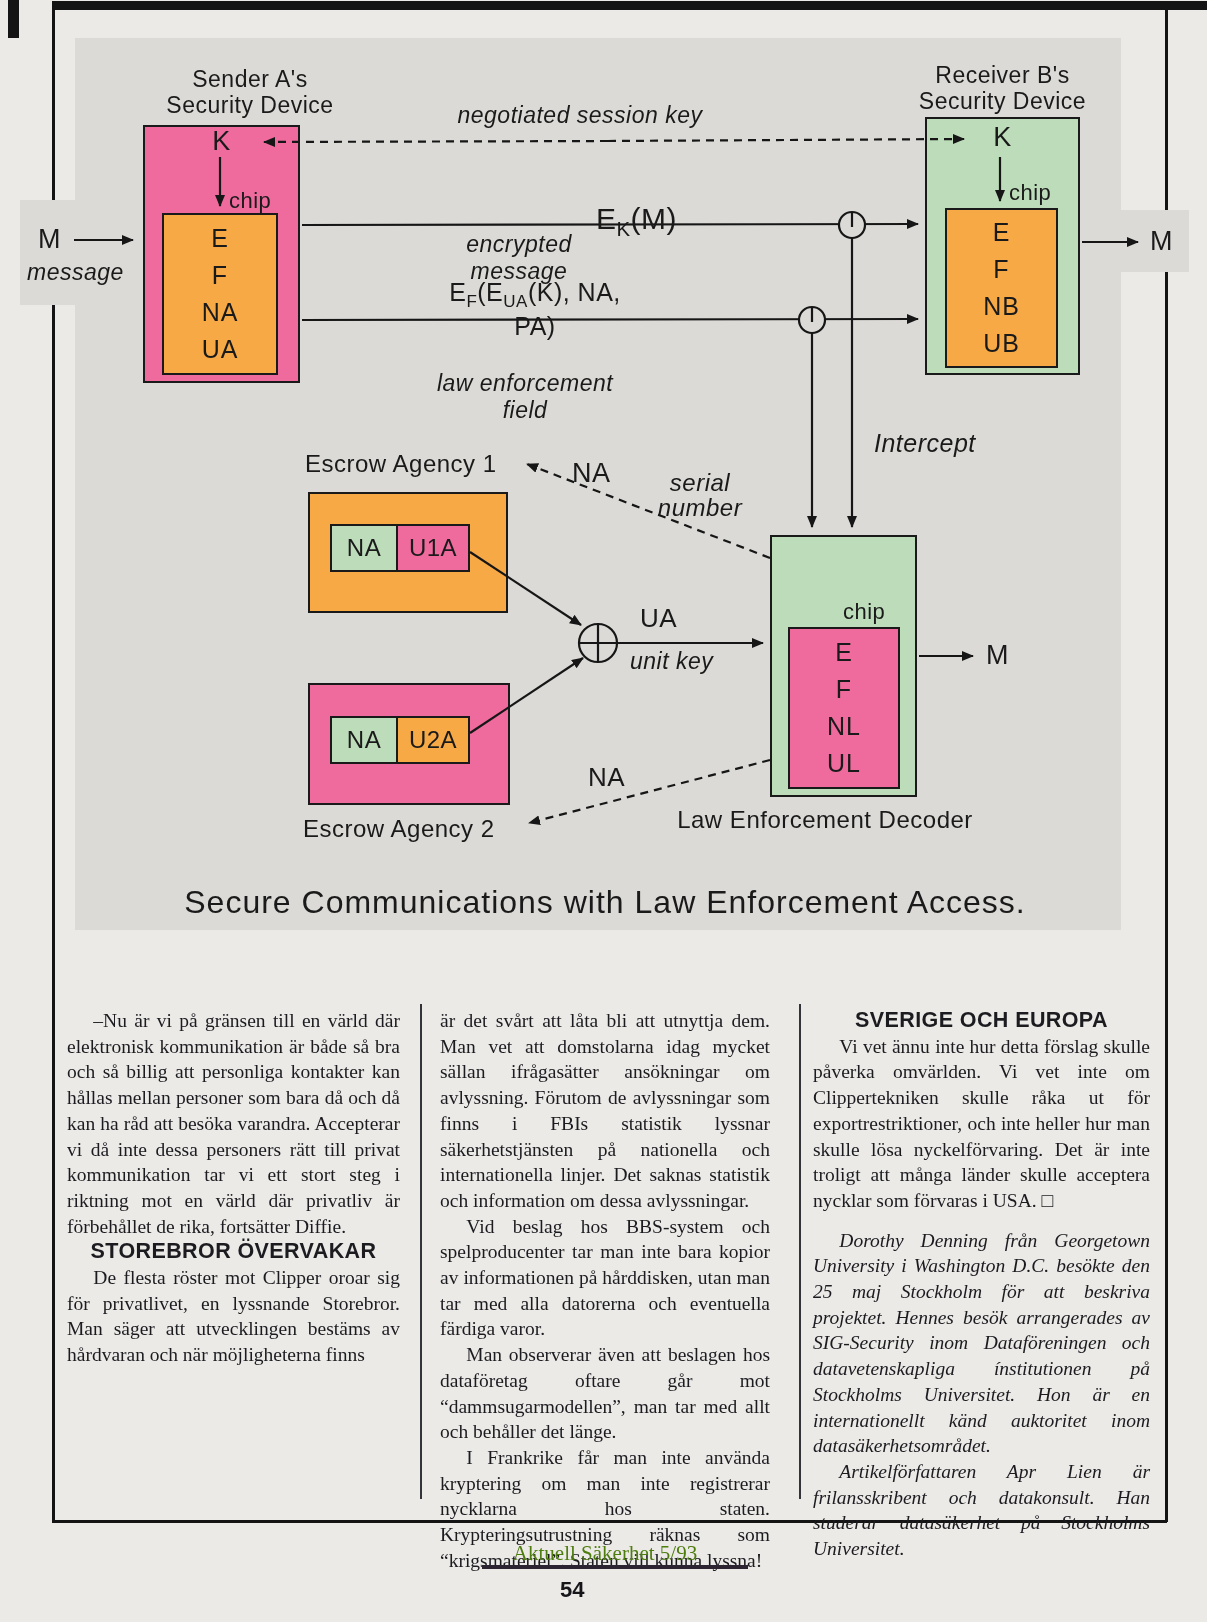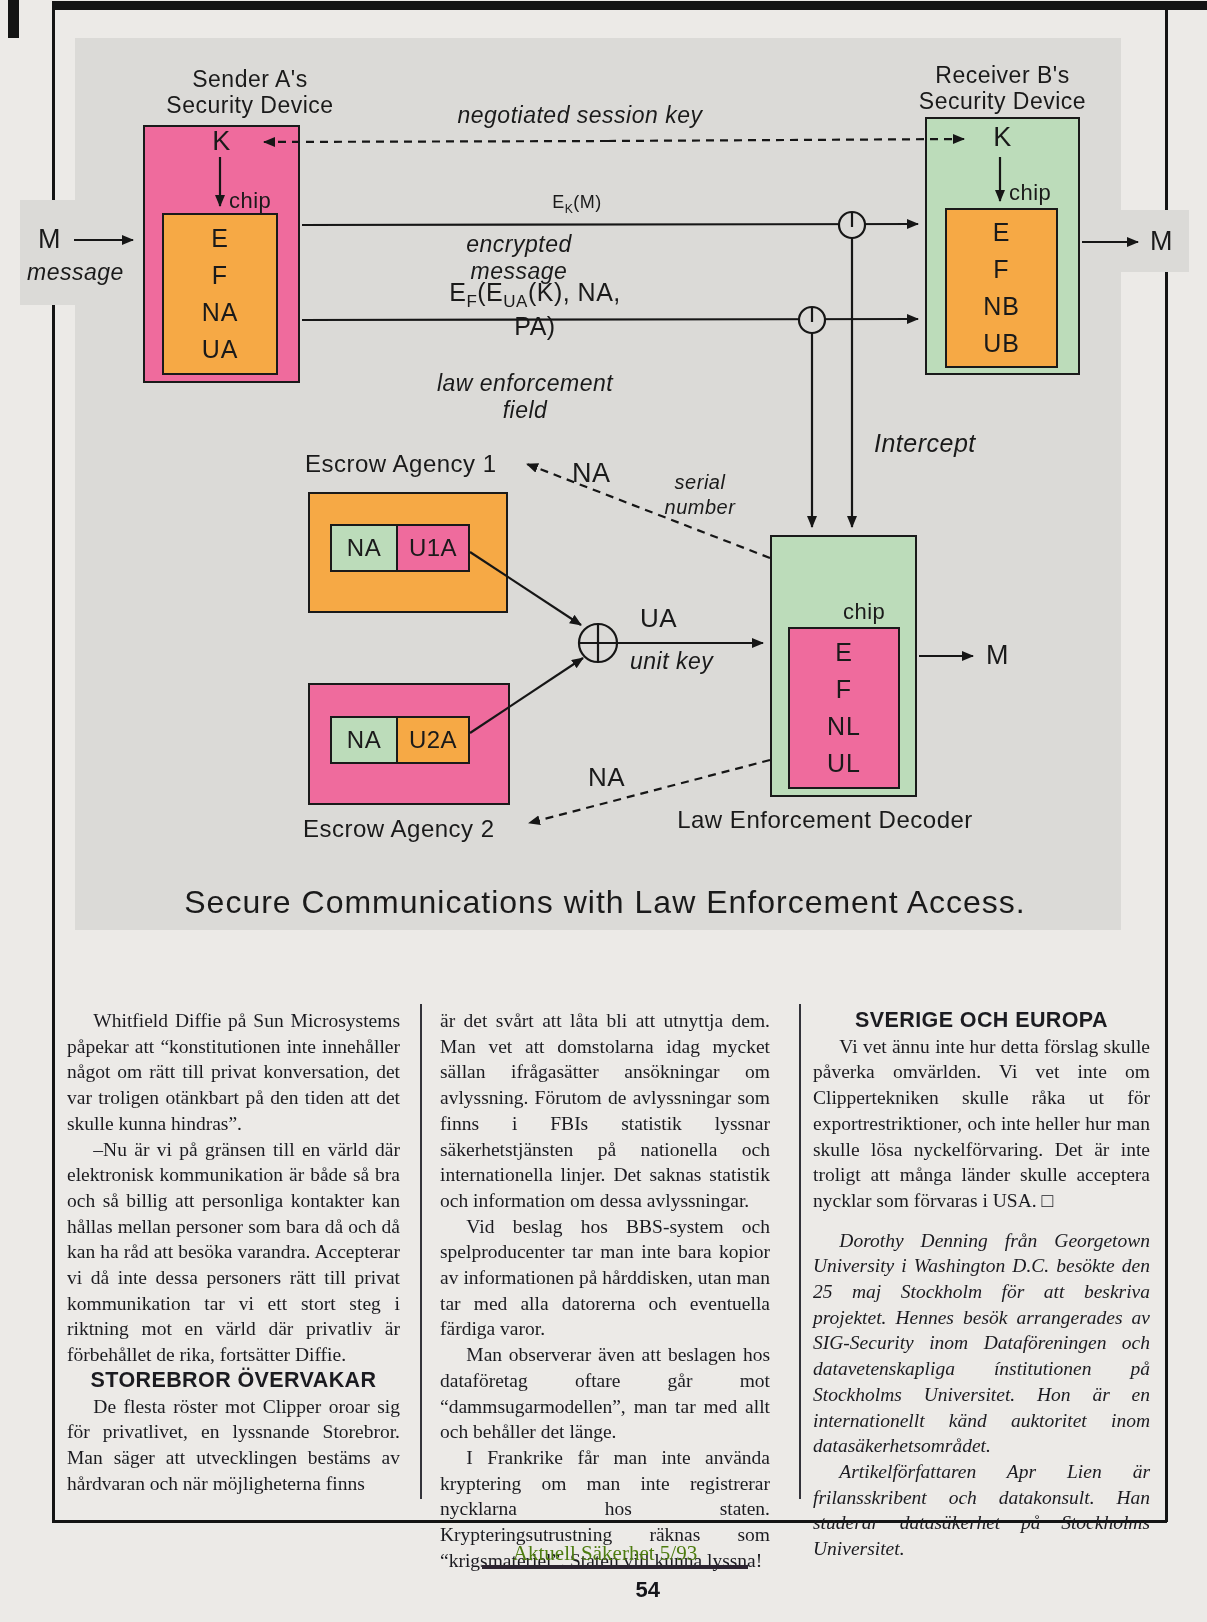--- a/index.html
+++ b/index.html
@@ -140,56 +140,55 @@
 </div>
 <div class="dl ctr" style="left:925px;top:122px;width:155px;font-size:27px;">K</div>
 <div class="dl" style="left:1009px;top:180px;font-size:22px;">chip</div>
 
 <div class="dl" style="left:38px;top:224px;font-size:27px;">M</div>
 <div class="dl it" style="left:27px;top:259px;font-size:23px;">message</div>
 <div class="dl" style="left:1150px;top:226px;font-size:27px;">M</div>
 
 <div class="dl it ctr" style="left:440px;top:102px;width:280px;font-size:23px;">negotiated session key</div>
 
-<div class="dl ctr" style="left:477px;top:192px;width:200px;font-size:18px;">
+<div class="dl ctr" style="left:477px;top:202px;width:200px;font-size:30px;text-align:right;">
   <span>E</span><sub>K</sub><span>(M)</span>
 </div>
 <div class="dl it ctr" style="left:424px;top:231px;width:190px;font-size:23px;">encrypted message</div>
 
 <div class="dl ctr" style="left:425px;top:278px;width:220px;font-size:25px;">
   <span>E</span><sub>F</sub><span>(E</span><sub>UA</sub><span>(K), NA, PA)</span>
 </div>
 <div class="dl it ctr" style="left:420px;top:327px;width:210px;font-size:23px;margin-top:43px;">law enforcement field</div>
 
 <div class="dl it" style="left:874px;top:429px;font-size:25px;">Intercept</div>
 
 <div class="dl" style="left:305px;top:450px;font-size:24px;">Escrow Agency 1</div>
 <div class="dl" style="left:572px;top:458px;font-size:27px;">NA</div>
-<div class="dl it ctr" style="left:650px;top:470px;width:100px;font-size:20px;line-height:25px;">
+<div class="dl it ctr" style="left:650px;top:470px;width:100px;font-size:24px;line-height:25px;">
   <div>serial</div>
   <div>number</div>
 </div>
 
 <div class="dl" style="left:640px;top:603px;font-size:26px;">UA</div>
 <div class="dl it" style="left:630px;top:648px;font-size:23px;">unit key</div>
 
 <div class="dl" style="left:303px;top:815px;font-size:24px;">Escrow Agency 2</div>
 <div class="dl" style="left:588px;top:762px;font-size:26px;">NA</div>
 
 <div class="dl" style="left:843px;top:599px;font-size:22px;">chip</div>
 <div class="dl" style="left:986px;top:640px;font-size:27px;">M</div>
 <div class="dl ctr" style="left:660px;top:806px;width:330px;font-size:24px;">Law Enforcement Decoder</div>
 
 <div class="dl ctr" style="left:180px;top:884px;width:850px;font-size:32px;letter-spacing:1px;">Secure Communications with Law Enforcement Access.</div>
 
 <div class="coldiv" style="left:420px;top:1004px;height:495px;"></div>
 <div class="coldiv" style="left:799px;top:1004px;height:495px;"></div>
 
 <div class="col" style="left:67px;width:333px;">
-  <p class="ind">Whitfield Diffie på Sun Microsystems påpekar att “konstitutionen inte innehåller något om rätt till privat konversation, det var troligen otänkbart på den tiden att det skulle kunna hindras”.</p>
   <p class="ind">–Nu är vi på gränsen till en värld där elektronisk kommunikation är både så bra och så billig att personliga kontakter kan hållas mellan personer som bara då och då kan ha råd att besöka varandra. Accepterar vi då inte dessa personers rätt till privat kommunikation tar vi ett stort steg i riktning mot en värld där privatliv är förbehållet de rika, fortsätter Diffie.</p>
   <p class="colhead">STOREBROR ÖVERVAKAR</p>
   <p class="ind">De flesta röster mot Clipper oroar sig för privatlivet, en lyssnande Storebror. Man säger att utvecklingen bestäms av hårdvaran och när möjligheterna finns</p>
 </div>
 
 <div class="col" style="left:440px;width:330px;">
   <p>är det svårt att låta bli att utnyttja dem. Man vet att domstolarna idag mycket sällan ifrågasätter ansökningar om avlyssning. Förutom de avlyssningar som finns i FBIs statistik lyssnar säkerhetstjänsten på nationella och internationella linjer. Det saknas statistik och information om dessa avlyssningar.</p>
   <p class="ind">Vid beslag hos BBS-system och spelproducenter tar man inte bara kopior av informationen på hårddisken, utan man tar med alla datorerna och eventuella färdiga varor.</p>
   <p class="ind">Man observerar även att beslagen hos dataföretag oftare går mot “dammsugarmodellen”, man tar med allt och behåller det länge.</p>
   <p class="ind">I Frankrike får man inte använda kryptering om man inte registrerar nycklarna hos staten. Krypteringsutrustning räknas som “krigsmateriel”. Staten vill kunna lyssna!</p>
@@ -197,13 +196,13 @@
 
 <div class="col" style="left:813px;width:337px;">
   <p class="colhead" style="margin-top:0;">SVERIGE OCH EUROPA</p>
   <p class="ind">Vi vet ännu inte hur detta förslag skulle påverka omvärlden. Vi vet inte om Clippertekniken skulle råka ut för exportrestriktioner, och inte heller hur man skulle lösa nyckelförvaring. Det är inte troligt att många länder skulle acceptera nycklar som förvaras i USA.  □</p>
   <p class="ind it" style="margin-top:14px;">Dorothy Denning från Georgetown University i Washington D.C. besökte den 25 maj Stockholm för att beskriva projektet. Hennes besök arrangerades av SIG-Security inom Dataföreningen och datavetenskapliga ínstitutionen på Stockholms Universitet. Hon är en internationellt känd auktoritet inom datasäkerhetsområdet.</p>
   <p class="ind it">Artikelförfattaren Apr Lien är frilansskribent och datakonsult. Han studerar datasäkerhet på Stockholms Universitet.</p>
 </div>
 
 <div class="abs" style="left:450px;top:1541px;width:310px;text-align:center;font-family:'Liberation Serif',serif;font-size:21px;color:#4d7c0f;z-index:4;">Aktuell Säkerhet 5/93</div>
 <div class="footline" style="left:482px;top:1565px;width:266px;height:3.5px;z-index:4;"></div>
-<div class="abs" style="left:560px;top:1577px;width:100px;text-align:right;font-family:'Liberation Sans',sans-serif;font-weight:bold;font-size:22px;color:#15151a;z-index:4;">54</div>
+<div class="abs" style="left:560px;top:1577px;width:100px;text-align:left;font-family:'Liberation Sans',sans-serif;font-weight:bold;font-size:22px;color:#15151a;z-index:4;">54</div>
 
 </body></html>

